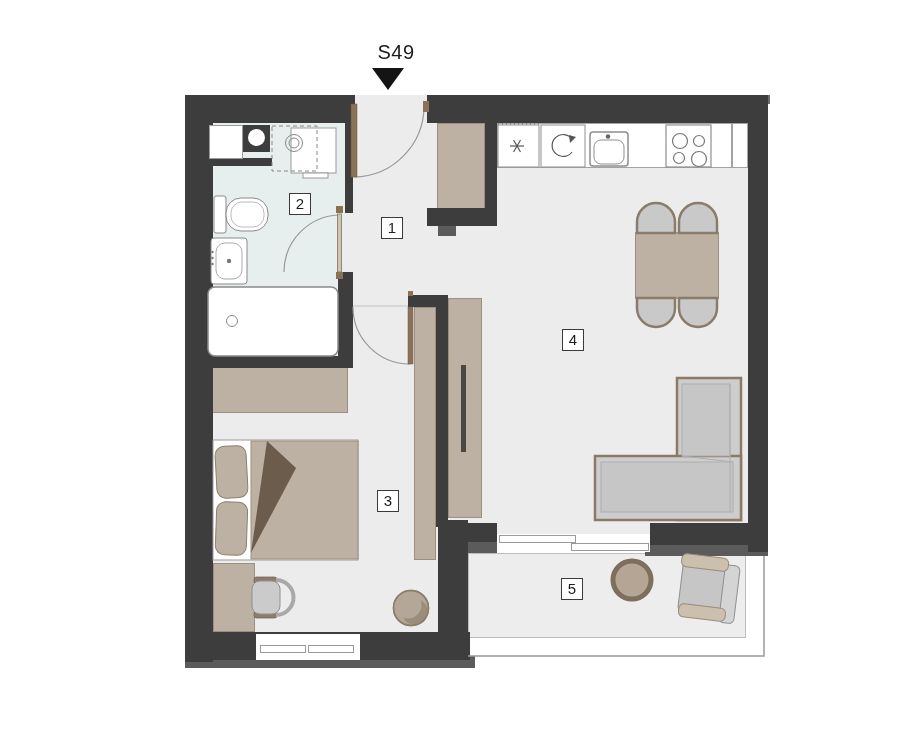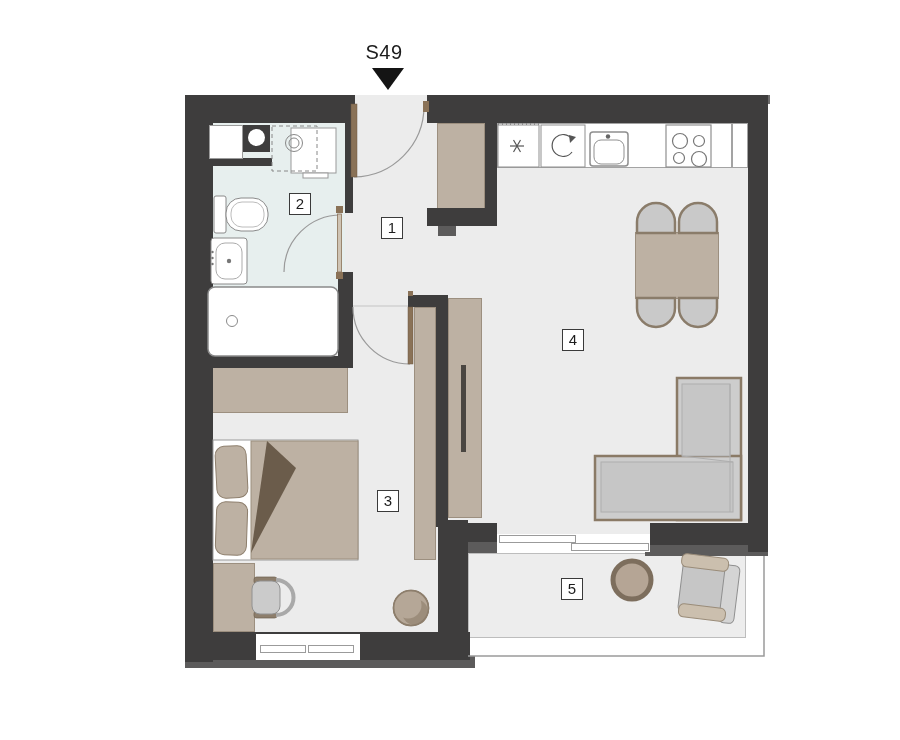--- a/index.html
+++ b/index.html
@@ -200,15 +200,15 @@
       <rect x="681" y="606" width="47" height="13" rx="5" fill="#cbbfae" stroke="#9a8c79"></rect>
     </g>
   </svg>
 
   <div class="abs lbl" style="left:381px;top:217px;"><span>1</span></div>
   <div class="abs lbl" style="left:289px;top:193px;"><span>2</span></div>
   <div class="abs lbl" style="left:377px;top:490px;"><span>3</span></div>
   <div class="abs lbl" style="left:562px;top:329px;"><span>4</span></div>
   <div class="abs lbl" style="left:561px;top:578px;"><span>5</span></div>
 
-  <div class="abs unit" style="left:344px;top:41px;">S49</div>
+  <div class="abs unit" style="left:356px;top:41px;">S49</div>
 
 </div>
 
 </body></html>

